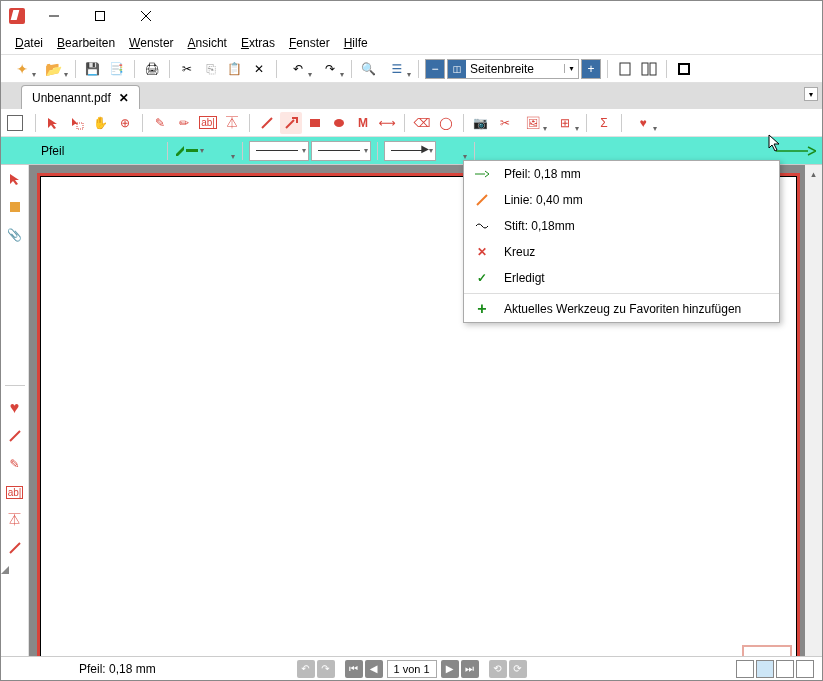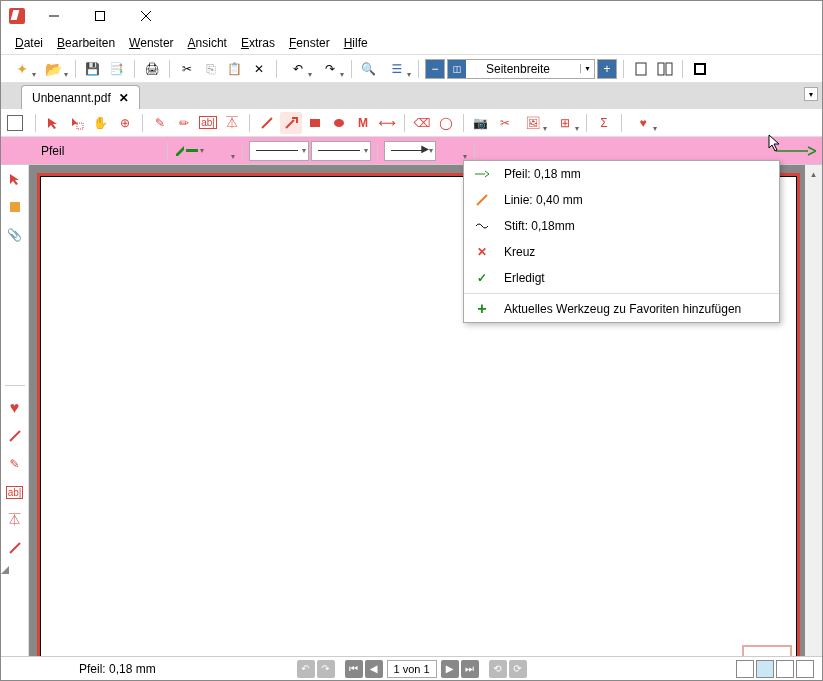--- a/index.html
+++ b/index.html
@@ -13,31 +13,31 @@
 .menubar { height: 24px; display: flex; align-items: center; padding: 0 8px; gap: 2px; border-bottom: 1px solid #e0e0e0; }
 .menuitem { padding: 2px 6px; cursor: pointer; }
 .menuitem u { text-decoration: underline; }
 .toolbar1 { height: 28px; display: flex; align-items: center; padding: 0 6px; gap: 2px; border-bottom: 1px solid #e0e0e0; }
 .tbtn { width: 22px; height: 22px; display: flex; align-items: center; justify-content: center; cursor: pointer; border-radius: 2px; position: relative; }
 .tbtn.drop { width: 30px; }
 .tbtn.drop::after { content: '▾'; font-size: 8px; color: #666; position: absolute; right: 1px; bottom: 1px; }
 .sep { width: 1px; height: 18px; background: #ccc; margin: 0 4px; }
 .zoomsel { display: flex; align-items: center; border: 1px solid #aaa; height: 20px; }
 .zoomsel .zicon { width: 18px; height: 18px; background: #3a6ea5; color: #fff; display: flex; align-items: center; justify-content: center; font-size: 9px; }
-.zoomsel .ztext { padding: 0 30px 0 20px; }
+.zoomsel .ztext { padding: 0 30px 0 4px; }
 .zoomsel .zdrop { width: 14px; border-left: 1px solid #aaa; display: flex; align-items: center; justify-content: center; font-size: 8px; }
 .sqbtn { width: 20px; height: 20px; border: 1px solid #aaa; display: flex; align-items: center; justify-content: center; background: #fff; cursor: pointer; }
 .tabbar { height: 26px; background: #ddd; display: flex; align-items: flex-end; padding: 0 0 0 20px; position: relative; }
 .tab { height: 24px; background: #fff; border: 1px solid #aaa; border-bottom: none; border-radius: 4px 4px 0 0; padding: 0 10px; display: flex; align-items: center; gap: 8px; }
 .tab .x { cursor: pointer; font-weight: bold; }
 .tabbar .more { position: absolute; right: 4px; top: 4px; width: 14px; height: 14px; border: 1px solid #aaa; background: #fff; font-size: 8px; display: flex; align-items: center; justify-content: center; cursor: pointer; }
 .toolbar2 { height: 28px; display: flex; align-items: center; padding: 0 6px; gap: 2px; border-bottom: 1px solid #e0e0e0; background: #fff; position: relative; }
 .checkbox { width: 16px; height: 16px; border: 1px solid #666; margin-right: 6px; cursor: pointer; }
 .tred { color: #d8443b; }
-.toolbar3 { height: 28px; display: flex; align-items: center; padding: 0 6px 0 40px; gap: 2px; border-bottom: 1px solid #ccc; background: #f9a8d4; position: relative; }
+.toolbar3 { height: 28px; display: flex; align-items: center; padding: 0 6px 0 40px; gap: 2px; border-bottom: 1px solid #ccc; background: #5eead4; position: relative; }
 .toolname { width: 120px; }
 .colorbtn { width: 30px; height: 20px; display: flex; align-items: center; cursor: pointer; gap: 2px; }
 .colorbtn .sw { width: 16px; height: 3px; background: #1a8c1a; }
 .colorbtn::after { content: '▾'; font-size: 8px; color: #666; margin-left: auto; }
 .selbox { width: 60px; height: 20px; border: 1px solid #aaa; background: #fff; display: flex; align-items: center; padding: 0 2px; cursor: pointer; }
 .selbox::after { content: '▾'; font-size: 8px; color: #666; margin-left: auto; }
 .selbox .line { flex: 1; height: 1px; background: #333; margin: 0 4px; }
 .selbox .arrow-shape { flex: 1; height: 1px; background: #333; margin: 0 4px; position: relative; }
 .selbox .arrow-shape::after { content: '▶'; position: absolute; right: -4px; top: -7px; font-size: 10px; color: #333; }
 .greenarrow { position: absolute; right: 6px; top: 8px; width: 40px; height: 12px; }

